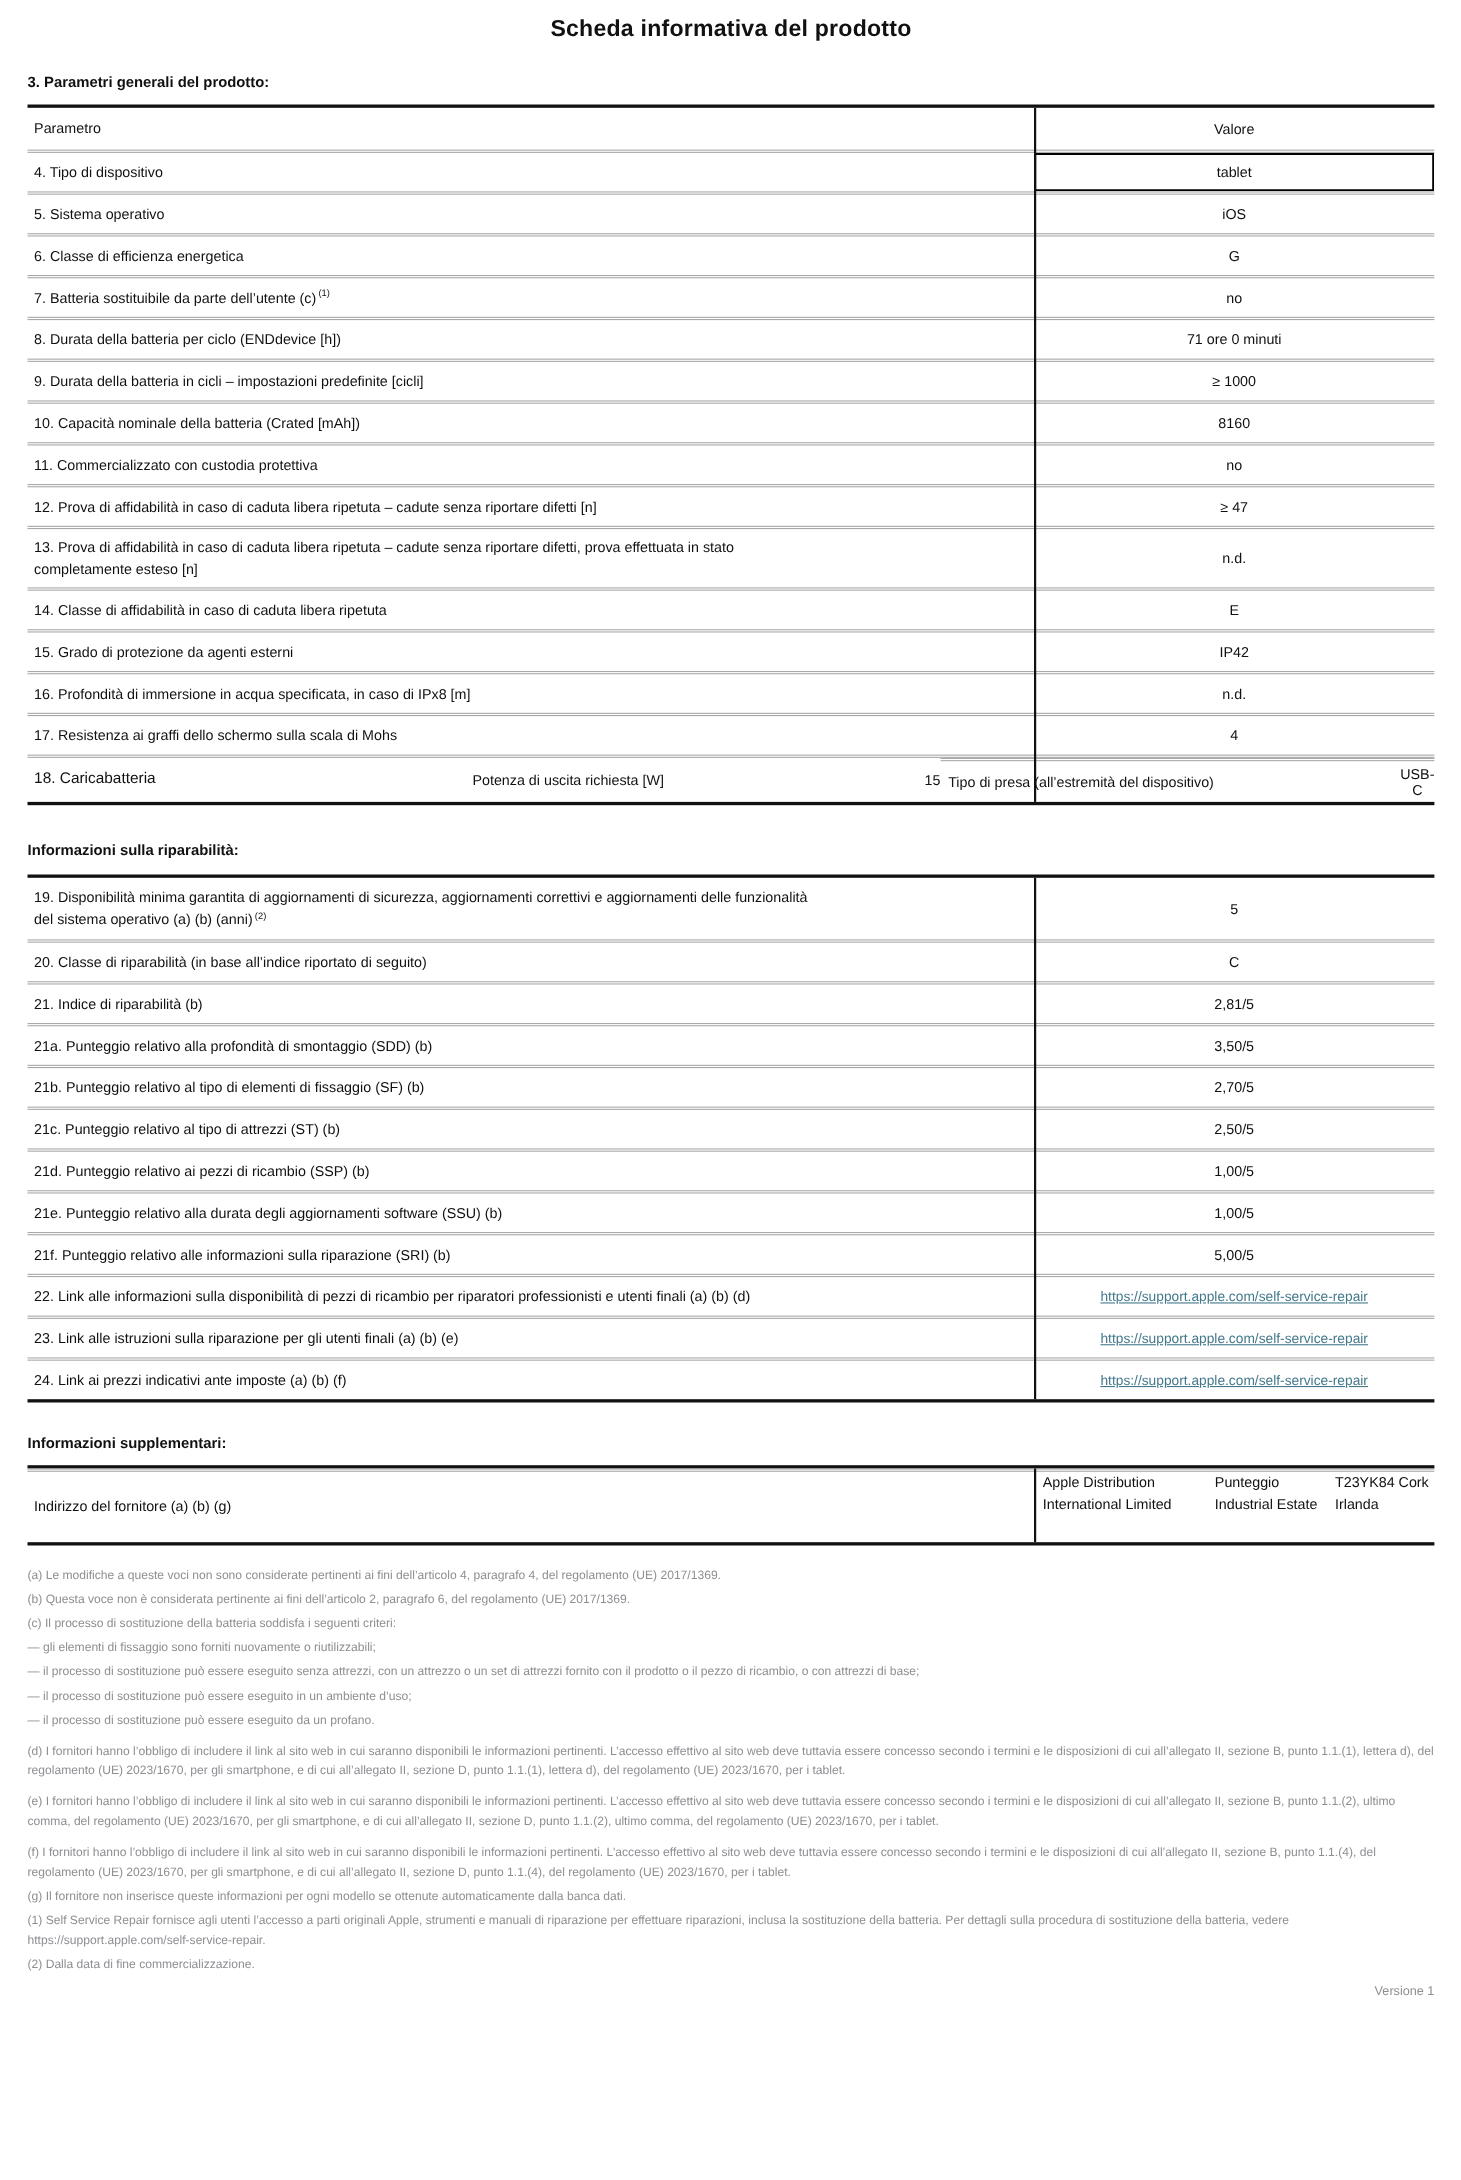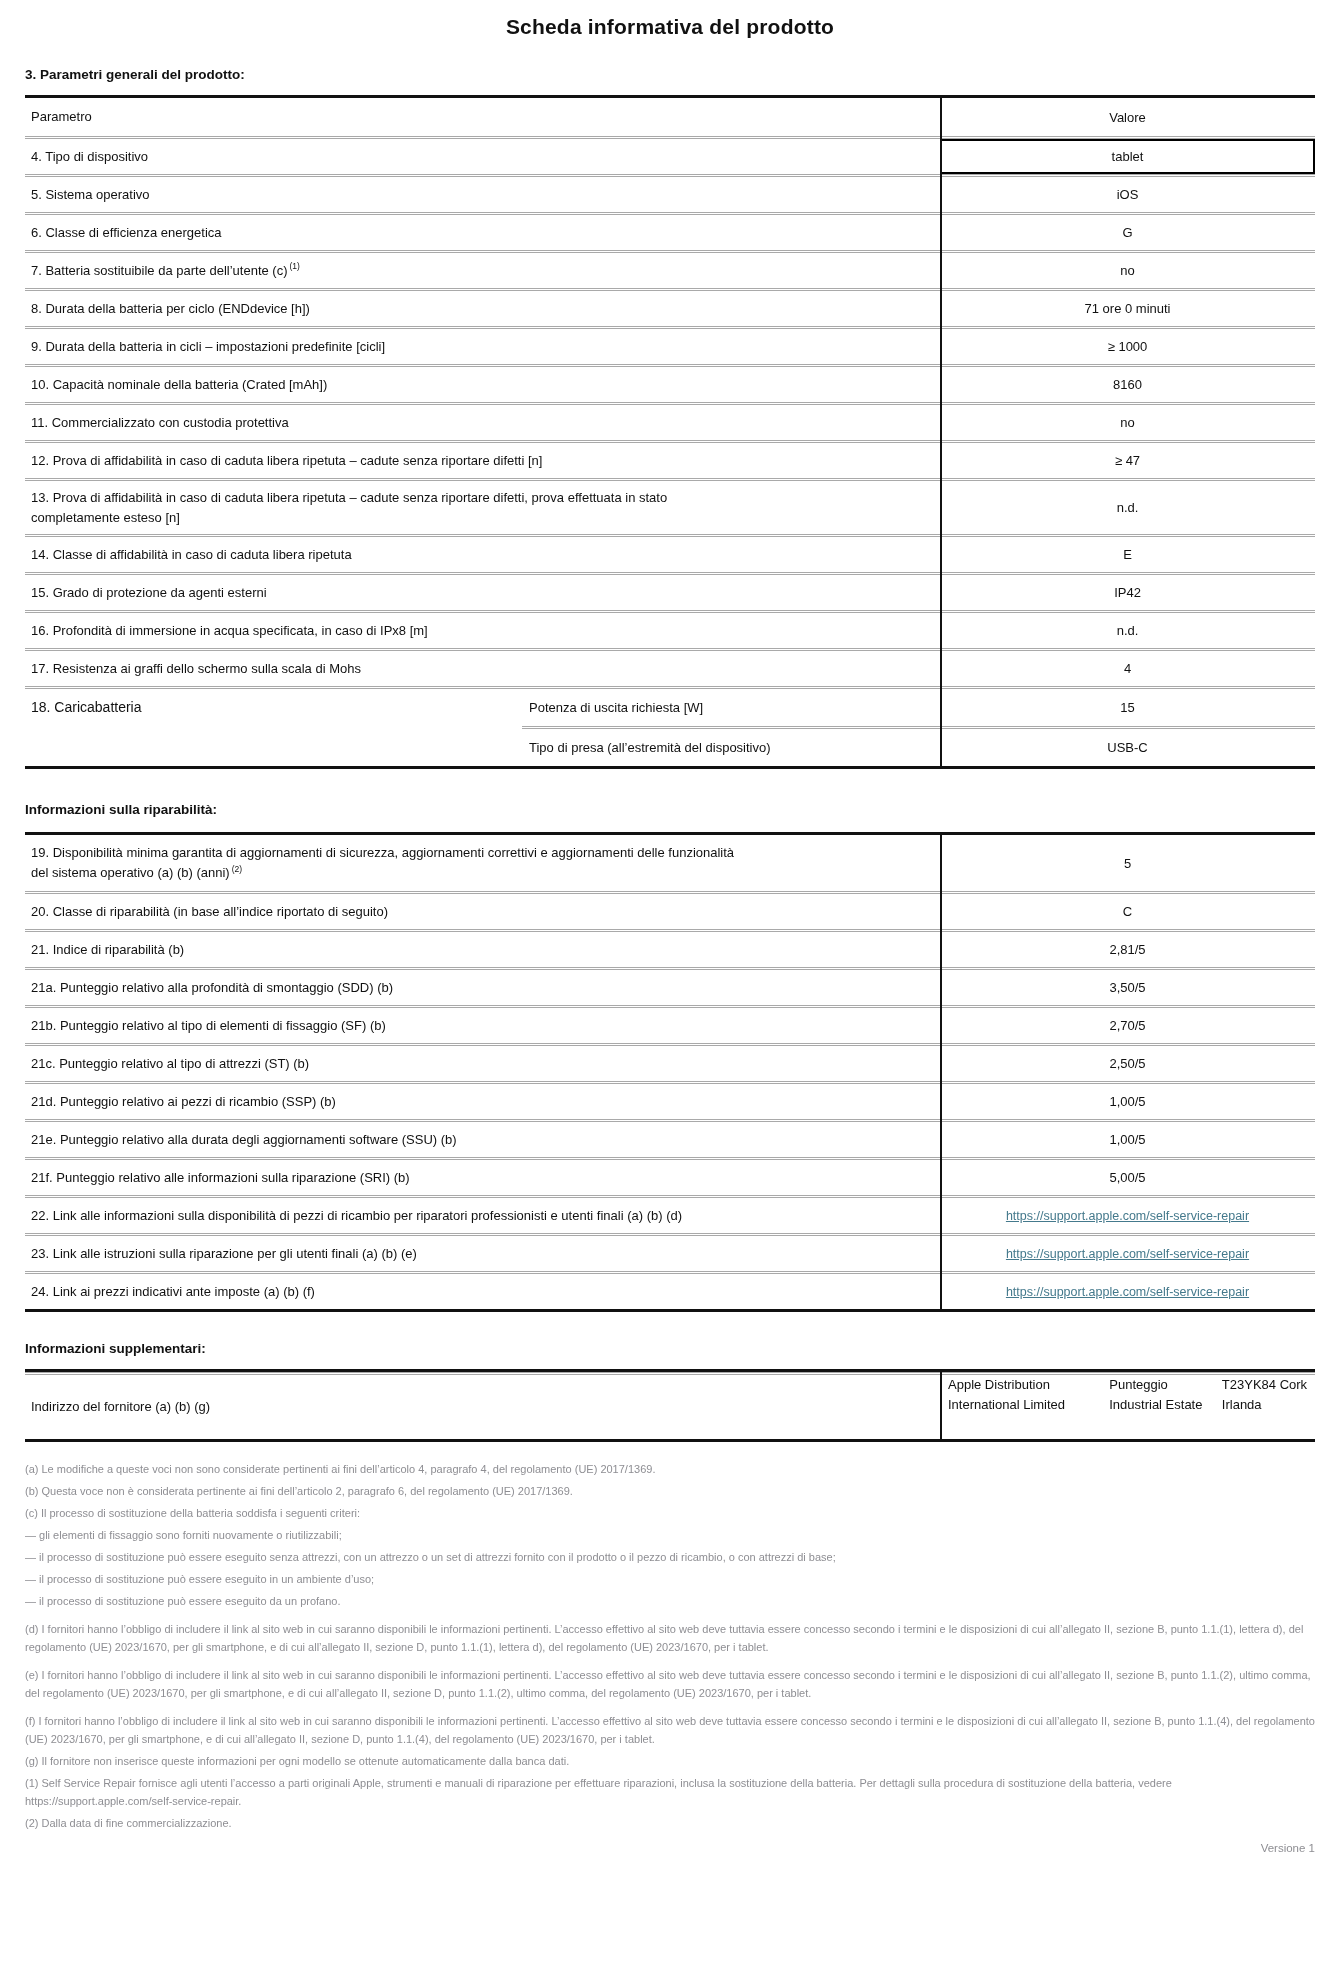--- a/index.html
+++ b/index.html
@@ -1,18 +1,18 @@
 <!DOCTYPE html>
 <html lang="it"><head>
 <meta charset="utf-8">
 <style>
   html,body{margin:0;padding:0;background:#ffffff;}
   body{width:1328px;height:1982px;overflow:hidden;
        font-family:"Liberation Sans","DejaVu Sans",sans-serif;color:#111;}
-  .page{box-sizing:border-box;width:1328px;height:1982px;padding:14px 13px 0 25px;}
+  .page{box-sizing:border-box;width:1328px;height:1982px;padding:14px 24px 0 25px;}
   .doc-title{margin:0 0 6px 0;font-size:21px;line-height:26px;font-weight:700;text-align:center;letter-spacing:.2px;}
   .sec-h{font-size:13.5px;line-height:17px;font-weight:700;margin:0;}
   #h-general{margin:26px 0 12px 0;}
   #h-repair{margin:32px 0 14px 0;}
   #h-supp{margin:28px 0 12px 0;}
 
   .tbl{position:relative;border-top:3px solid #111;border-bottom:3px solid #111;}
   .tbl-id{border-top-width:2px;border-bottom-width:2px;}
   .vline{position:absolute;top:0;bottom:0;left:915px;width:1.5px;background:#111;z-index:3;}
 
@@ -23,21 +23,21 @@
   .h53{min-height:53px}.h56{min-height:56px}.h64{min-height:64px}
 
   .lab{width:915px;box-sizing:border-box;padding:0 30px 0 6px;display:flex;align-items:center;
        font-size:13px;line-height:20px;}
   .w720{max-width:720px;}
   .val{flex:1;display:flex;align-items:center;justify-content:center;text-align:center;font-size:13px;}
   .val.hl{box-shadow:inset 0 0 0 2px #000;}
   sup.fnsup{font-size:8.5px;vertical-align:super;line-height:0;margin-left:2px;}
 
   .charger-lab{width:497px;box-sizing:border-box;padding:10px 10px 0 6px;font-size:14px;}
-  .charger-right{flex:1;display:flex;flex-direction:column;}
+  .charger-right{flex:1;display:flex;flex-direction:row;}
   .sub{display:flex;min-height:37px;align-items:center;}
   .sub-lab{width:418px;box-sizing:border-box;padding-left:7px;font-size:13px;}
   .sub-val{flex:1;text-align:center;font-size:13px;}
 
   .lnk{color:#44798c;text-decoration:underline;font-size:12.5px;cursor:pointer;}
 
   .val-addr{flex:1;display:flex;flex-direction:row;justify-content:center;align-items:flex-start;
             padding-left:8px;font-size:13px;line-height:20px;text-align:left;}
 
   .fns{margin-top:18px;color:#8e8e93;font-size:11px;line-height:18px;}

